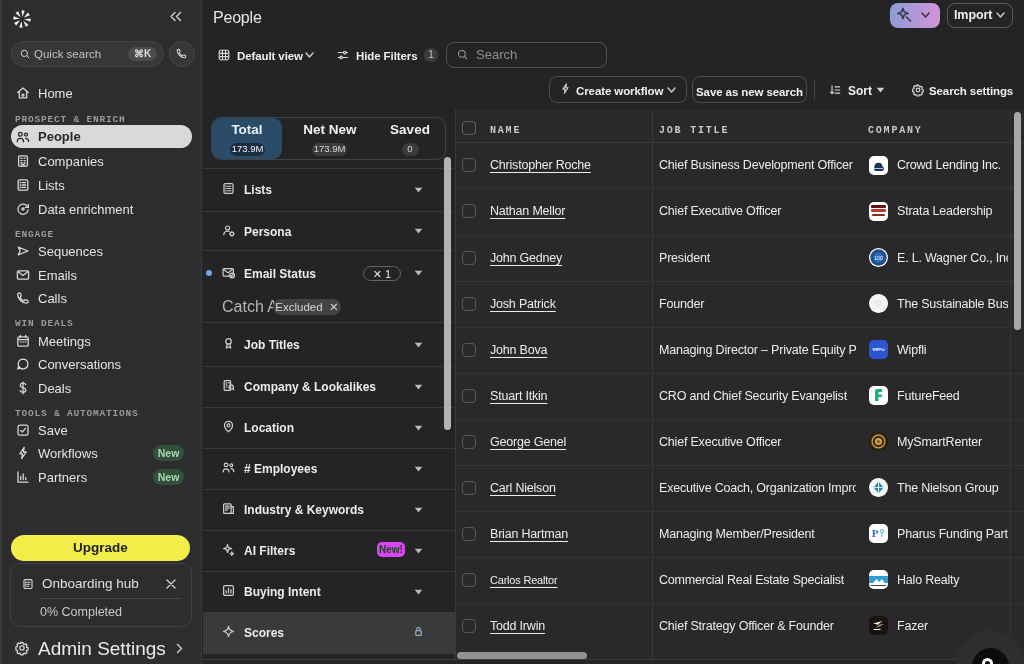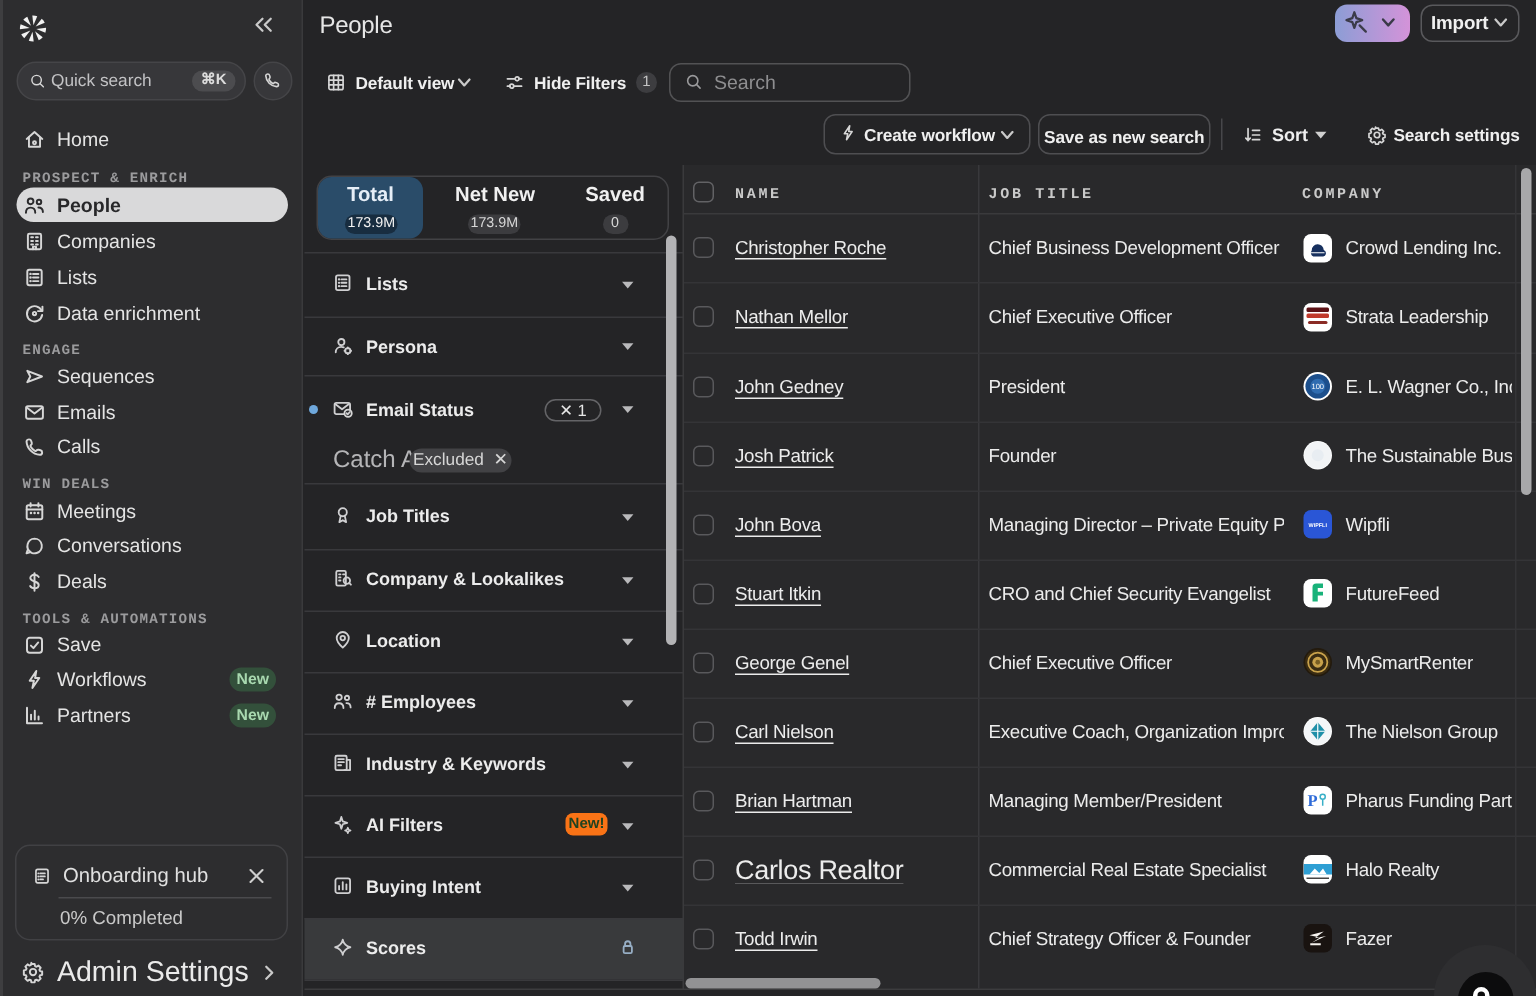--- a/index.html
+++ b/index.html
@@ -113,20 +113,21 @@
       <circle cx="11" cy="5.6" r="1.5"></circle>
       <path d="M10.6 9.3c1.8 0 3 1.2 3 3.1"></path>
     </svg>
 <div class="ab" style="left:38px;top:127.5px;height:18px;line-height:18px;font-size:13px;font-weight:700;color:#28282a">People</div>
 <div class="ab" style="left:15px;top:109.5px;height:14px;line-height:14px"><span class="lab">PROSPECT &amp; ENRICH</span></div>
 <div class="ab" style="left:15px;top:224.5px;height:14px;line-height:14px"><span class="lab">ENGAGE</span></div>
 <div class="ab" style="left:15px;top:313.5px;height:14px;line-height:14px"><span class="lab">WIN DEALS</span></div>
 <div class="ab" style="left:15px;top:403.5px;height:14px;line-height:14px"><span class="lab">TOOLS &amp; AUTOMATIONS</span></div>
 <div class="ab" style="left:153px;top:445px;width:31px;height:16px;border-radius:8px;background:#33503b;color:#a8d8af;font-size:10.5px;font-weight:700;text-align:center;line-height:16px">New</div>
 <div class="ab" style="left:153px;top:468.5px;width:31px;height:16px;border-radius:8px;background:#33503b;color:#a8d8af;font-size:10.5px;font-weight:700;text-align:center;line-height:16px">New</div>
+<div class="ab" style="left:11px;top:535px;width:179px;height:26px;border-radius:13px;background:#f1ee49;text-align:center;line-height:26px;font-size:13.5px;font-weight:700;color:#212121">Upgrade</div>
 <div class="ab" style="left:10px;top:563px;width:182px;height:64px;border-radius:10px;border:1px solid #414144"></div>
 <svg class="ic" style="position:absolute;left:21px;top:577px;" width="14" height="14" viewBox="0 0 16 16">
       <rect x="3.4" y="3" width="9.2" height="10.2" rx="1.3"></rect>
       <path d="M6.6 6h3.6M6.6 8.3h3.6M6.6 10.6h2.2"></path>
       <path d="M5.2 6h.1M5.2 8.3h.1M5.2 10.6h.1" style="stroke-width:1.5"></path>
     </svg>
 <div class="ab" style="left:42px;top:575px;height:18px;line-height:18px;font-size:13.5px;font-weight:500;color:#e0e0e0">Onboarding hub</div>
 <svg style="position:absolute;left:165px;top:578px" width="12" height="12" viewBox="0 0 12 12">
       <path d="M2 2 10 10M10 2 2 10" stroke="#cfcfcf" stroke-width="1.4" stroke-linecap="round"></path>
     </svg>
@@ -317,21 +318,21 @@
 <div class="ab" style="left:244px;top:623px;height:18px;line-height:18px"><span class="flbl">Scores</span></div>
 <svg class="ic" style="position:absolute;left:412px;top:625px;stroke:#97aec5;stroke-width:1.5" width="13" height="13" viewBox="0 0 16 16">
     <rect x="4.6" y="7" width="6.8" height="5.8" rx="1.2"></rect>
     <path d="M5.8 7V5.3a2.2 2.2 0 0 1 4.4 0V7"></path>
   </svg>
 <div class="ab" style="left:203px;top:652.5px;width:253px;height:1px;background:#39393c"></div>
 <div class="ab" style="left:206px;top:269.5px;width:6px;height:6px;border-radius:50%;background:#6fa8dc"></div>
 <div class="ab" style="left:363px;top:265.5px;width:38px;height:15px;border-radius:8px;border:1px solid #646467;font-size:11px;color:#e6e6e6;text-align:center;line-height:14px">✕ 1</div>
 <div class="ab" style="left:222px;top:299px;height:16px;line-height:16px;font-size:16px;color:#b5b5b7">Catch All:</div>
 <div class="ab" style="left:273px;top:298.5px;width:68px;height:16px;border-radius:8px;background:#424245;font-size:11.5px;color:#d6d6d6;text-align:center;line-height:16px">Excluded&nbsp; ✕</div>
-<div class="ab" style="left:377px;top:542px;width:28px;height:15px;border-radius:5px;background:#f97316;font-size:10px;font-weight:700;color:#1f4220;text-align:center;line-height:15px">New!</div>
+<div class="ab" style="left:377px;top:542px;width:28px;height:15px;border-radius:5px;background:#d946ef;font-size:10px;font-weight:700;color:#1f4220;text-align:center;line-height:15px">New!</div>
 <div class="ab" style="left:444px;top:157px;width:6.5px;height:273px;border-radius:3.5px;background:#b3b3b5"></div>
 <div class="ab" style="left:456px;top:110px;width:568px;height:549px;background:#29292b"></div>
 <div class="ab" style="left:455px;top:110px;width:1px;height:554px;background:#3a3a3c"></div>
 <div class="ab" style="left:462px;top:120.5px;width:14px;height:14px;border-radius:4px;border:1.5px solid #626265"></div>
 <div class="ab" style="left:490px;top:121px;height:13px;line-height:13px"><span class="mono" style="font-size:10px;letter-spacing:1.8px;color:#c9c9c9;font-weight:700">NAME</span></div>
 <div class="ab" style="left:659px;top:121px;height:13px;line-height:13px"><span class="mono" style="font-size:10px;letter-spacing:1.8px;color:#c9c9c9;font-weight:700">JOB TITLE</span></div>
 <div class="ab" style="left:868px;top:121px;height:13px;line-height:13px"><span class="mono" style="font-size:10px;letter-spacing:1.8px;color:#c9c9c9;font-weight:700">COMPANY</span></div>
 <div class="ab" style="left:456px;top:142.4px;width:568px;height:1px;background:#3a3a3c"></div>
 <div class="ab" style="left:652px;top:110px;width:1px;height:549px;background:#39393c"></div>
 <div class="ab" style="left:462px;top:158.425px;width:14px;height:14px;border-radius:4px;border:1.5px solid #59595c"></div>
@@ -414,21 +415,21 @@
 <div class="ab" style="left:490px;top:524.8249999999999px;width:158px;height:18px;line-height:18px;font-size:12.5px;letter-spacing:-.2px;color:#ececec;text-decoration:underline;text-underline-offset:3px;white-space:nowrap;overflow:hidden">Brian Hartman</div>
 <div class="ab" style="left:659px;top:524.8249999999999px;width:197px;height:18px;line-height:18px;font-size:12.5px;letter-spacing:-.2px;color:#ececec;white-space:nowrap;overflow:hidden">Managing Member/President</div>
 <div style="position:absolute;left:869px;top:524.3249999999999px;width:19px;height:19px;border-radius:5px;overflow:hidden;background:#fff"><svg width="19" height="19" viewBox="0 0 19 19">
       <text x="6" y="13" font-size="11" fill="#2f6bd8" text-anchor="middle" font-family="Liberation Serif" font-weight="bold">P</text>
       <circle cx="12.8" cy="7.2" r="1.7" fill="none" stroke="#39b0c8" stroke-width="1"></circle>
       <path d="M12.8 9.2v4" stroke="#39b0c8" stroke-width="1"></path>
     </svg></div>
 <div class="ab" style="left:897px;top:524.8249999999999px;width:111px;height:18px;line-height:18px;font-size:12.5px;letter-spacing:-.2px;color:#ececec;white-space:nowrap;overflow:hidden">Pharus Funding Partners</div>
 <div class="ab" style="left:456px;top:556.85px;width:568px;height:1px;background:#343437"></div>
 <div class="ab" style="left:462px;top:572.875px;width:14px;height:14px;border-radius:4px;border:1.5px solid #59595c"></div>
-<div class="ab" style="left:490px;top:570.875px;width:158px;height:18px;line-height:18px;font-size:18px;letter-spacing:-.2px;color:#ececec;text-decoration:underline;text-underline-offset:3px;white-space:nowrap;overflow:hidden">Carlos Realtor</div>
+<div class="ab" style="left:490px;top:570.875px;width:158px;height:18px;line-height:18px;font-size:11px;letter-spacing:-.2px;color:#ececec;text-decoration:underline;text-underline-offset:3px;white-space:nowrap;overflow:hidden">Carlos Realtor</div>
 <div class="ab" style="left:659px;top:570.875px;width:197px;height:18px;line-height:18px;font-size:12.5px;letter-spacing:-.2px;color:#ececec;white-space:nowrap;overflow:hidden">Commercial Real Estate Specialist</div>
 <div style="position:absolute;left:869px;top:570.375px;width:19px;height:19px;border-radius:5px;overflow:hidden;background:#fff"><svg width="19" height="19" viewBox="0 0 19 19">
       <rect x="0" y="6" width="19" height="7" fill="#2e9fd4"></rect>
       <path d="M4 13l3.5-4 3 3 2.5-3 2.5 4Z" fill="#fff"></path>
       <path d="M2 15.5h15" stroke="#444" stroke-width="1"></path>
     </svg></div>
 <div class="ab" style="left:897px;top:570.875px;width:111px;height:18px;line-height:18px;font-size:12.5px;letter-spacing:-.2px;color:#ececec;white-space:nowrap;overflow:hidden">Halo Realty</div>
 <div class="ab" style="left:456px;top:602.9px;width:568px;height:1px;background:#343437"></div>
 <div class="ab" style="left:462px;top:618.925px;width:14px;height:14px;border-radius:4px;border:1.5px solid #59595c"></div>
 <div class="ab" style="left:490px;top:616.925px;width:158px;height:18px;line-height:18px;font-size:12.5px;letter-spacing:-.2px;color:#ececec;text-decoration:underline;text-underline-offset:3px;white-space:nowrap;overflow:hidden">Todd Irwin</div>

